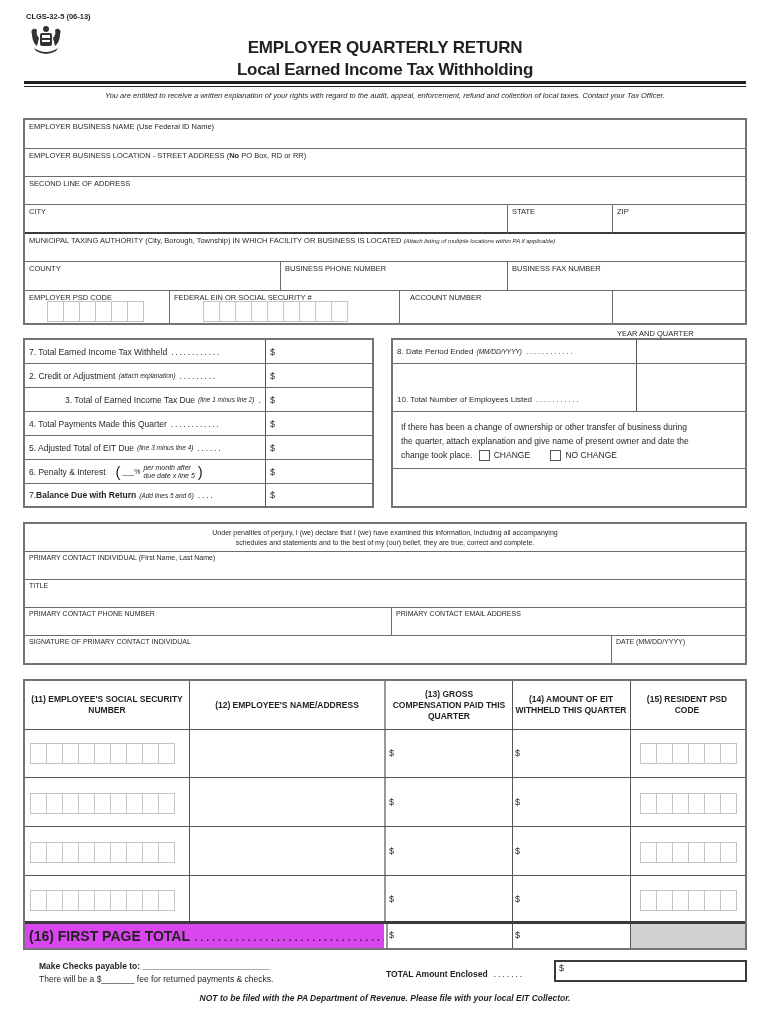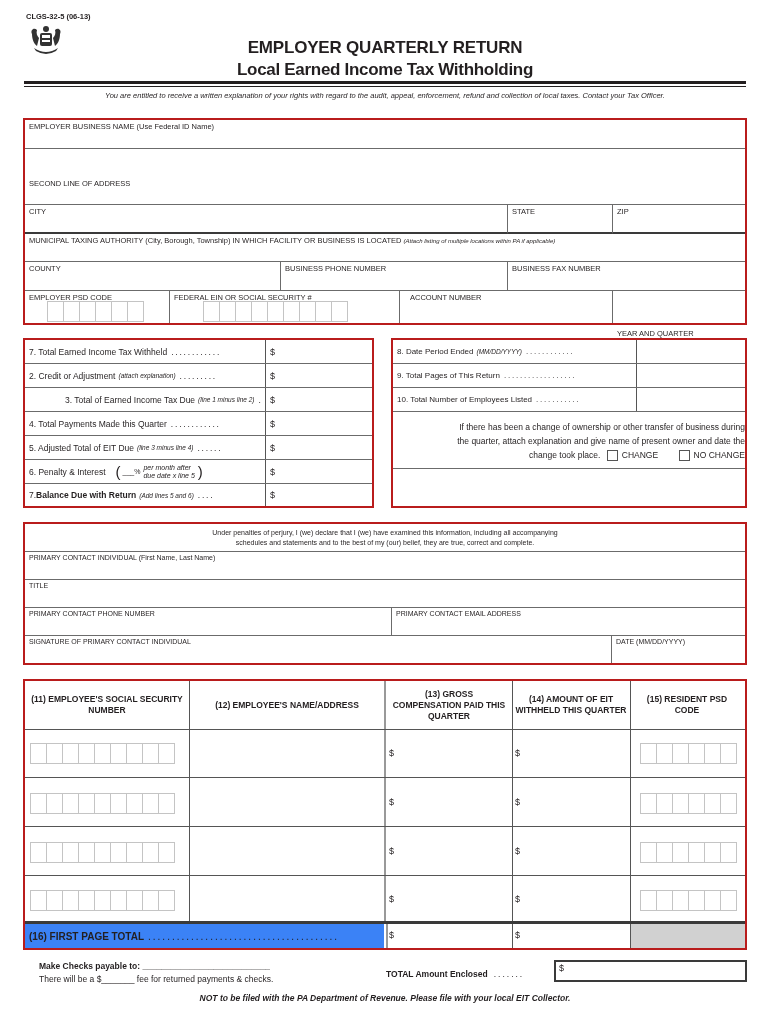--- a/index.html
+++ b/index.html
@@ -7,21 +7,21 @@
   body { position: relative; font-family: "Liberation Sans", sans-serif; color: #231f20; }
   .abs { position: absolute; }
   .form-code { left: 26px; top: 12px; font-size: 7.5px; font-weight: bold; }
   .seal { left: 28px; top: 24px; width: 36px; height: 32px; }
   .title1 { left: 0; width: 770px; top: 38px; text-align: center; font-size: 17px; font-weight: bold; letter-spacing: -0.2px; }
   .title2 { left: 0; width: 770px; top: 60px; text-align: center; font-size: 17px; font-weight: bold; letter-spacing: -0.3px; }
   .rule-thick { left: 24px; width: 722px; top: 81px; height: 3px; background: #231f20; }
   .rule-thin { left: 24px; width: 722px; top: 86px; height: 1px; background: #231f20; }
   .notice { left: 0; width: 770px; top: 91px; text-align: center; font-size: 7.5px; font-style: italic; }
 
-  .box { border: 2px solid #b91c1c; }
+  .box { border: 2px solid #737373; }
   .cell { position: absolute; border-color: #6b6b6b; border-style: solid; border-width: 0; }
   .lbl { font-size: 7.5px; padding: 2px 0 0 4px; white-space: nowrap; }
   .lbl i { font-size: 6px; }
   .lbl b { font-weight: bold; }
 
   .digit-row { position: absolute; display: flex; }
   .digit-row span { width: 17px; height: 21px; border: 1px solid #c4c4c4; margin-left: -1px; }
 
   .line-row { position: absolute; left: 0; font-size: 8.5px; padding-left: 4px; display: flex; align-items: center; white-space: nowrap; }
   .line-row i { font-size: 6.5px; margin-left: 3px; }
@@ -53,20 +53,23 @@
 <div class="abs rule-thick"></div>
 <div class="abs rule-thin"></div>
 <div class="abs notice">You are entitled to receive a written explanation of your rights with regard to the audit, appeal, enforcement, refund and collection of local taxes. Contact your Tax Officer.</div>
 
 <div class="abs box" style="left:23px; top:118px; width:724px; height:207px;">
 
   <div class="cell" style="left:0; top:0; width:720px; height:29px; border-bottom-width:1px;">
     <div class="lbl">EMPLOYER BUSINESS NAME (Use Federal ID Name)</div>
   </div>
 
+  <div class="cell" style="left:0; top:29px; width:720px; height:28px; border-bottom-width:1px;">
+    <div class="lbl"><span>EMPLOYER BUSINESS LOCATION - STREET ADDRESS (</span><b>No</b><span> PO Box, RD or RR)</span></div>
+  </div>
 
   <div class="cell" style="left:0; top:57px; width:720px; height:28px; border-bottom-width:1px;">
     <div class="lbl">SECOND LINE OF ADDRESS</div>
   </div>
 
   <div class="cell" style="left:0; top:85px; width:483px; height:29px; border-bottom-width:2px; border-right-width:1px; border-color:#3a3a3a #6b6b6b;">
     <div class="lbl">CITY</div>
   </div>
   <div class="cell" style="left:483px; top:85px; width:105px; height:29px; border-bottom-width:2px; border-right-width:1px; border-color:#3a3a3a #6b6b6b;">
     <div class="lbl">STATE</div>
@@ -165,31 +168,26 @@
   </div>
   <div class="line-row" style="top:144px; height:22px; width:347px;">
     <span>7. </span>
       <b>Balance Due with Return</b>
       <i>(Add lines 5 and 6)</i>
       <span class="dots">....</span>
     <span class="dollar" style="left:245px;">$</span>
   </div>
 </div>
 
-<div class="abs box" style="left:391px; top:338px; width:356px; height:170px;text-align:right;">
+<div class="abs box" style="left:391px; top:338px; width:356px; height:170px;">
   <div class="vline" style="left:243px; top:0; height:72px;"></div>
   <div class="line-row" style="top:0; height:24px; width:352px; font-size:8px; border-bottom:1px solid #6b6b6b;">
     <span>8. Date Period Ended</span>
       <i>(MM/DD/YYYY)</i>
       <span class="dots">............</span>
-    <span class="abs" style="left:244px; top:0; width:108px; height:23px;"></span>
-  </div>
-  <div class="line-row" style="top:24px; height:24px; width:352px; font-size:8px; border-bottom:1px solid #6b6b6b;">
-    <span>9. Total Pages of This Return</span>
-      <span class="dots">..................</span>
     <span class="abs" style="left:244px; top:0; width:108px; height:23px;"></span>
   </div>
   <div class="line-row" style="top:48px; height:24px; width:352px; font-size:8px; border-bottom:1px solid #6b6b6b;">
     <span>10. Total Number of Employees Listed</span>
       <span class="dots">...........</span>
     <span class="abs" style="left:244px; top:0; width:108px; height:23px;"></span>
   </div>
   <div class="abs" style="left:0; top:72px; width:352px; height:57px; border-bottom:1px solid #6b6b6b; padding:8px 0 0 8px; font-size:8.5px; line-height:14px;">
     <div>If there has been a change of ownership or other transfer of business during</div>
     <div>the quarter, attach explanation and give name of present owner and date the</div>
@@ -334,21 +332,21 @@
         <span></span>
         <span></span>
         <span></span>
         <span></span>
         <span></span>
         <span></span>
       </div>
   </div>
 
   <div class="abs" style="left:0; top:243px; width:720px; height:24px; background:#fff;">
-    <div class="abs" style="left:0; top:0; width:359px; height:24px; display:flex; align-items:center; padding-left:4px; font-size:10px; white-space:nowrap; overflow:hidden; background:#3b82f6;">
+    <div class="abs" style="left:0; top:0; width:359px; height:24px; display:flex; align-items:center; padding-left:4px; font-size:14px; white-space:nowrap; overflow:hidden; background:#d946ef;">
       <b>(16) FIRST PAGE TOTAL</b>
         <span class="dots" style="letter-spacing:2px;">........................................</span>
     </div>
     <div class="abs" style="left:361px; top:0; width:2px; height:24px; background:#999;"></div>
     <span class="dollar" style="left:364px; top:6px;">$</span>
     <div class="abs" style="left:487px; top:0; width:1px; height:24px; background:#555;"></div>
     <span class="dollar" style="left:490px; top:6px;">$</span>
     <div class="abs" style="left:605px; top:0; width:115px; height:24px; background:#d1d1d1; border-left:1px solid #555;"></div>
   </div>
 </div>

